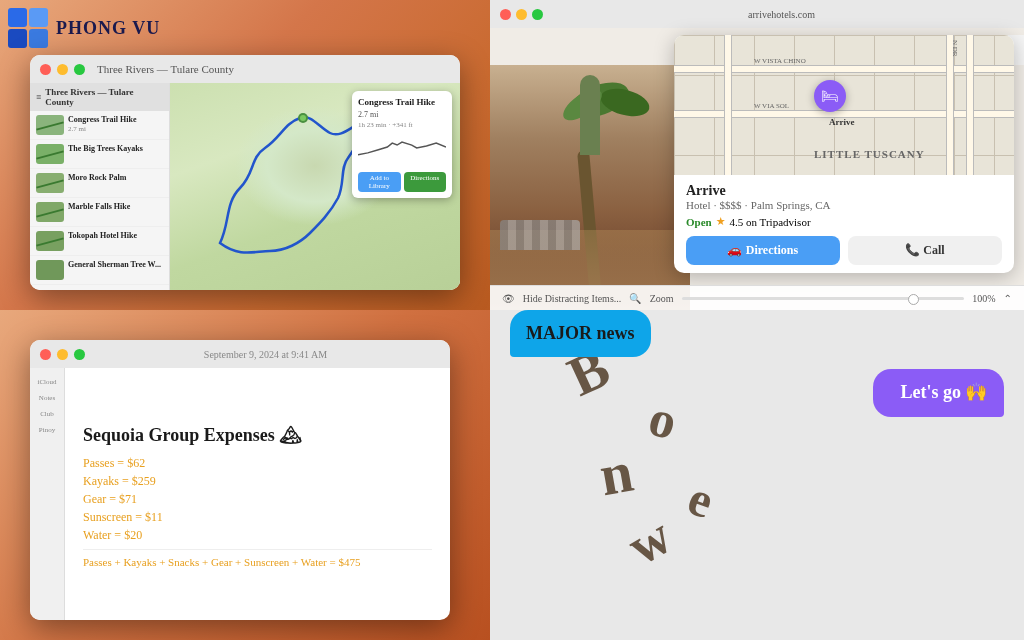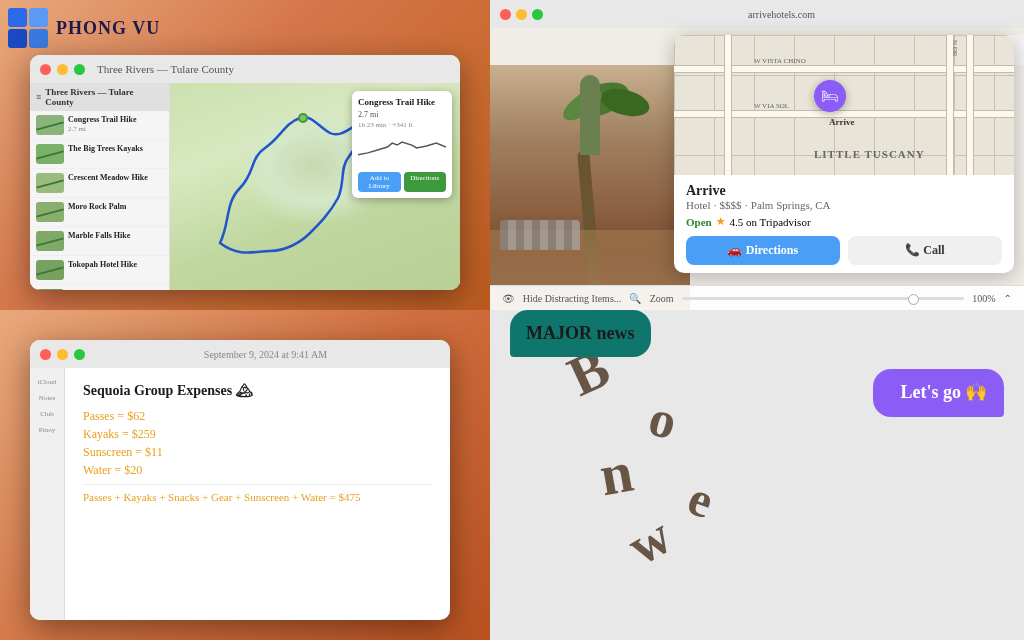--- a/index.html
+++ b/index.html
@@ -484,24 +484,25 @@
       color: #888;
       text-align: center;
       padding: 2px;
       width: 100%;
     }
     .notes-content {
       flex: 1;
       padding: 14px 18px;
     }
     .notes-title {
-      font-size: 14px;
+      font-size: 18px;
       font-weight: 800;
       color: #1a1a1a;
       margin-bottom: 10px;
+      margin-top: 42px;
     }
     .expense-row {
       font-size: 12px;
       margin-bottom: 3px;
       color: #e8a020;
     }
     .expense-row span.label { color: #e8a020; }
     .divider-line {
       border: none;
       border-top: 1px solid #eee;
@@ -519,21 +520,21 @@
     .expense-per .highlight { color: #2a9a2a; font-weight: 700; }
     .bubble {
       max-width: 70%;
       padding: 12px 16px;
       border-radius: 18px;
       font-size: 18px;
       font-weight: 600;
       line-height: 1.3;
     }
     .bubble-received {
-      background: #0f766e;
+      background: #0ea5e9;
       color: #1a1a1a;
       align-self: flex-start;
       border-bottom-left-radius: 4px;
     }
     .bubble-sent {
       background: #8b5cf6;
       color: #fff;
       align-self: flex-end;
       border-bottom-right-radius: 4px;
       padding-left: 28px;
@@ -599,28 +600,20 @@
             <div class="trail-name">Congress Trail Hike</div>
             <div class="trail-meta">2.7 mi</div>
           </div>
         </div>
         <div class="maps-trail-item">
           <div class="trail-thumb" style="background:#7ab068;">
               <div class="trail-thumb-line"></div>
             </div>
           <div class="trail-info">
             <div class="trail-name">The Big Trees Kayaks</div>
-          </div>
-        </div>
-        <div class="maps-trail-item">
-          <div class="trail-thumb" style="background:#9aba80;">
-              <div class="trail-thumb-line"></div>
-            </div>
-          <div class="trail-info">
-            <div class="trail-name">Crescent Meadow Hike</div>
           </div>
         </div>
         <div class="maps-trail-item">
           <div class="trail-thumb" style="background:#88ae70;">
               <div class="trail-thumb-line"></div>
             </div>
           <div class="trail-info">
             <div class="trail-name">Moro Rock Palm</div>
           </div>
         </div>
@@ -777,20 +770,23 @@
       </div>
       <div class="notes-content">
         <div class="notes-title">Sequoia Group Expenses 🏔</div>
         <div class="expense-row">
           <span class="label">Passes</span> = <span>$62</span>
         </div>
         <div class="expense-row">
           <span class="label">Kayaks</span> = <span>$259</span>
         </div>
         <div class="expense-row">
+          <span class="label">Gear</span> = <span>$71</span>
+        </div>
+        <div class="expense-row">
           <span class="label">Sunscreen</span> = <span>$11</span>
         </div>
         <div class="expense-row">
           <span class="label">Water</span> = <span>$20</span>
         </div>
         <hr class="divider-line">
         <div class="expense-sum">
           <span style="color:#e8a020;">Passes + Kayaks + Snacks + Gear + Sunscreen + Water = $475</span>
         </div>
       </div>

